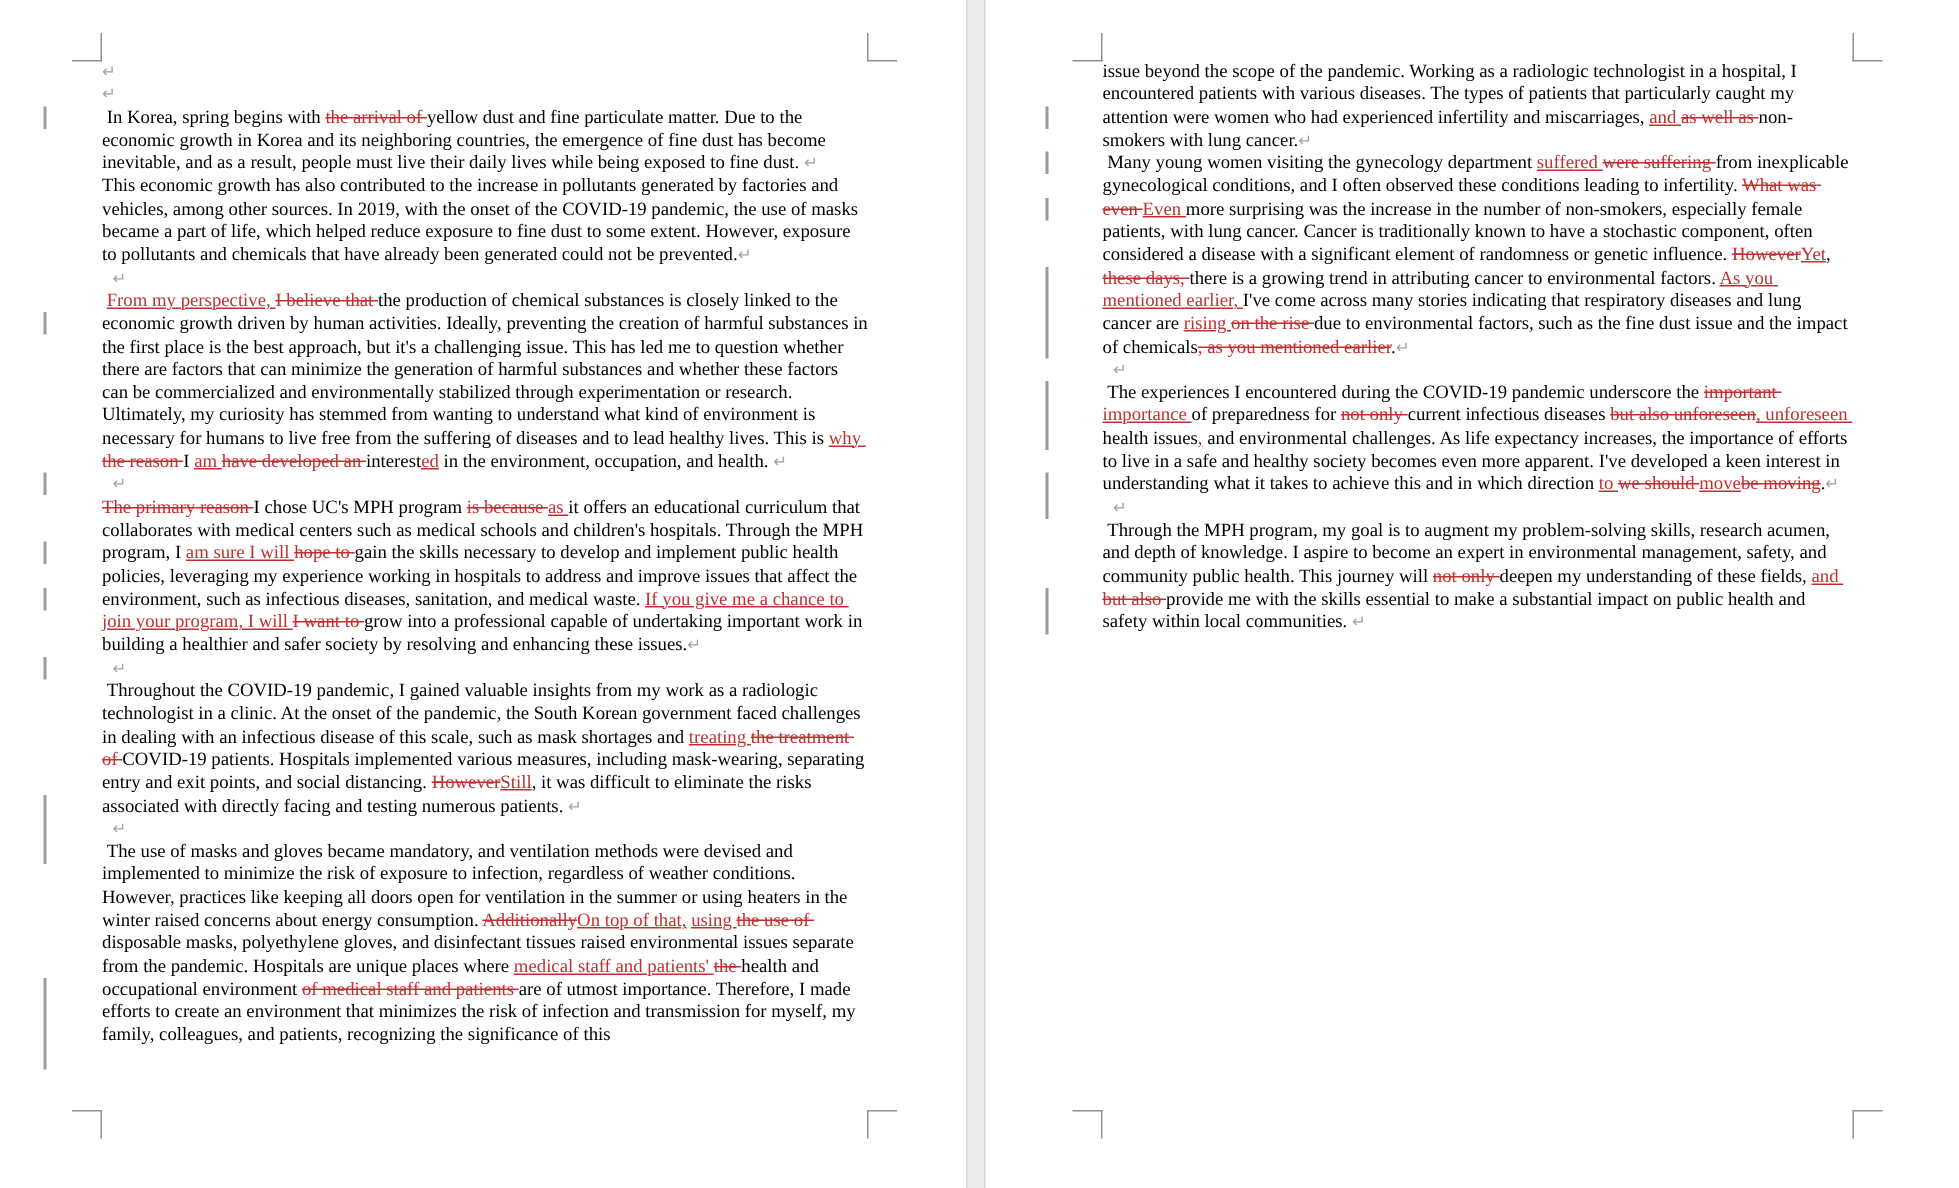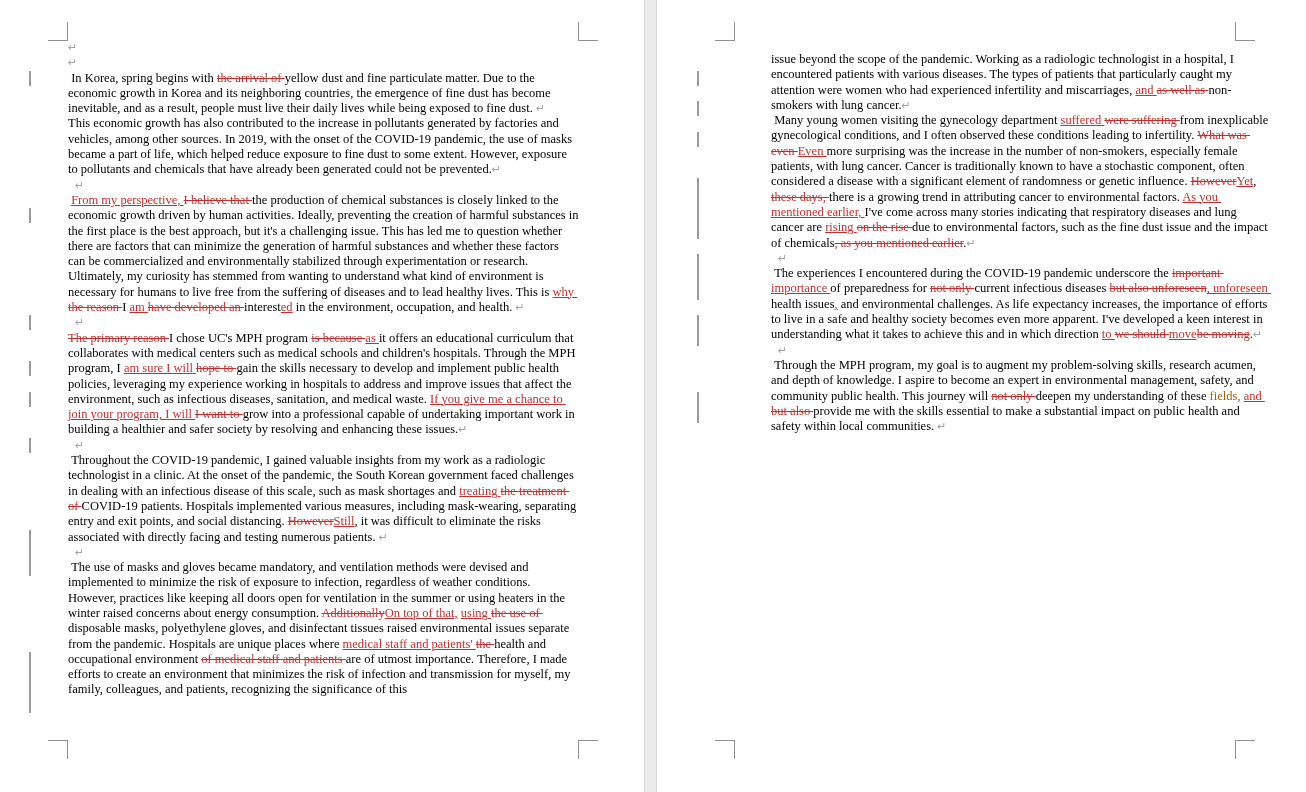--- a/index.html
+++ b/index.html
@@ -1,26 +1,26 @@
 <!DOCTYPE html>
 <html><head>
 <meta charset="utf-8">
 <style>
   html,body{margin:0;padding:0;background:#ffffff;}
   body{width:1306px;height:792px;position:relative;overflow:hidden;
        font-family:"Liberation Serif", serif;color:#000;}
   .page-text{position:absolute;font-size:12.5px;line-height:15.3px;}
   #page-text-1{left:68px;top:40px;width:511px;}
-  #page-text-2{left:771px;top:40px;width:501px;margin-top:12px;}
+  #page-text-2{left:735px;top:40px;width:501px;}
   .para{white-space:pre-wrap;}
   .indent{padding-left:7px;}
   .run{color:#000;}
   .del{color:var(--chg);text-decoration:line-through;text-decoration-thickness:1px;}
   .ins{color:var(--chg);text-decoration:underline;text-decoration-thickness:1px;}
-  .insb{color:#a16207;text-decoration-color:#3c3c8c;text-decoration-thickness:1px;}
+  .insb{color:#000000;text-decoration-color:#3c3c8c;text-decoration-thickness:1px;}
   .pil{color:#a3a3a3;font-family:"DejaVu Sans",sans-serif;font-size:11px;}
   .gap-strip{position:absolute;left:644px;top:0;width:11px;height:792px;
              background:#ebebeb;border-left:1px solid #d8d8d8;border-right:1px solid #d8d8d8;}
   .change-bar{position:absolute;width:2px;background:#9b9b9b;}
   .crop{position:absolute;width:19px;height:18px;}
   .crop.tl{border-right:1px solid #8f8f8f;border-bottom:1px solid #8f8f8f;}
   .crop.tr{border-left:1px solid #8f8f8f;border-bottom:1px solid #8f8f8f;}
   .crop.bl{border-right:1px solid #8f8f8f;border-top:1px solid #8f8f8f;}
   .crop.br{border-left:1px solid #8f8f8f;border-top:1px solid #8f8f8f;}
 </style>

